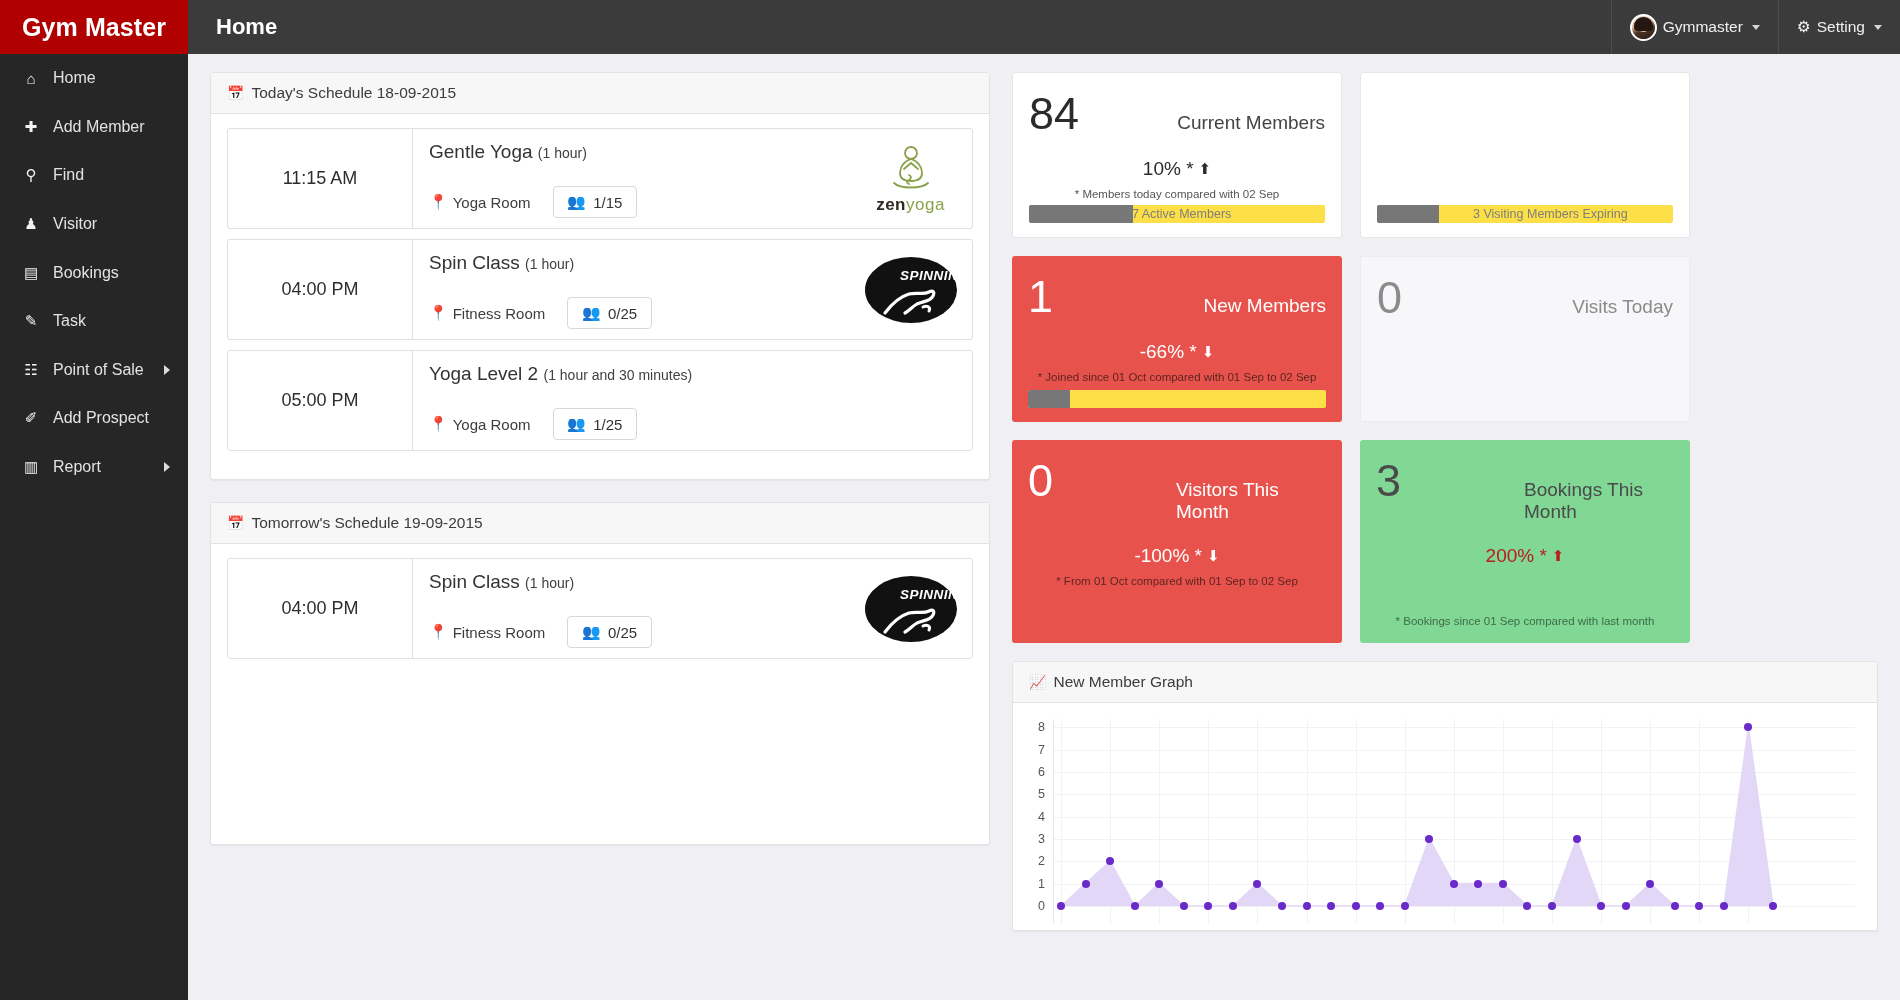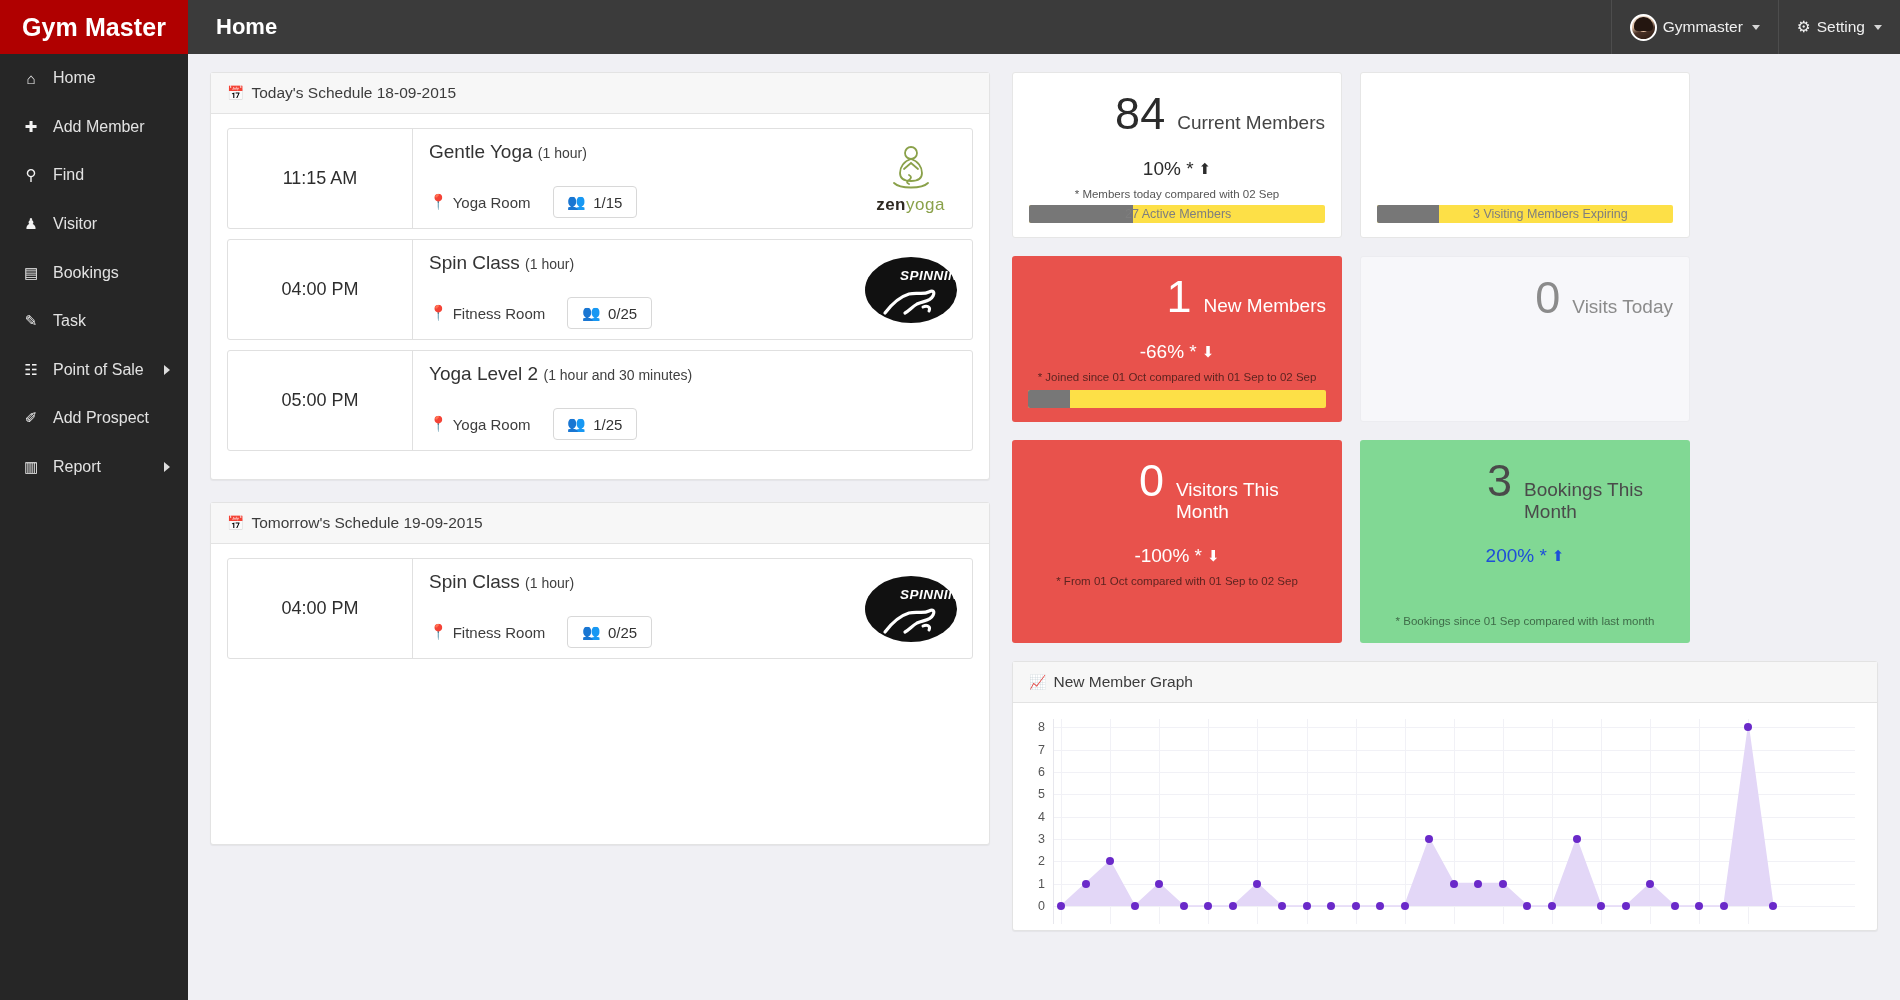--- a/index.html
+++ b/index.html
@@ -147,32 +147,32 @@
   .stat-grid { display:flex; flex-wrap:wrap; gap:18px; }
   .stat-card {
     width:330px; min-height:166px; border-radius:3px;
     padding:18px 16px 14px 16px; position:relative;
     display:flex; flex-direction:column;
   }
   .stat-white { background:#fff; border:1px solid #e6e6e6; }
   .stat-muted { background:#f7f7fa; border:1px solid #ececf0; }
   .stat-red { background:#e8524c; }
   .stat-green { background:#81d894; }
-  .stat-top { display:flex; align-items:baseline; justify-content:flex-end; gap:12px; }
+  .stat-top { display:flex; align-items:baseline; justify-content:space-between; gap:12px; }
   .stat-num { font-size:45px; font-weight:300; line-height:1; color:#2b2b2b; }
   .stat-lbl { font-size:19px; color:#444; max-width:150px; line-height:1.15; }
   .stat-red .stat-num, .stat-red .stat-lbl { color:#fff; }
   .stat-green .stat-num, .stat-green .stat-lbl { color:#4a4a4a; }
   .stat-muted .stat-num, .stat-muted .stat-lbl { color:#8b8b8b; }
   .stat-pct {
     text-align:center; font-size:19px; color:#2b2b2b; margin-top:22px;
     display:flex; align-items:center; justify-content:center; gap:5px;
   }
   .stat-red .stat-pct { color:#fff; }
-  .stat-green .stat-pct { color:#1d4ed8; }
+  .stat-green .stat-pct { color:#b91c1c; }
   .stat-note {
     text-align:center; font-size:11.5px; color:#555; margin-top:7px;
     line-height:1.35;
   }
   .stat-red .stat-note { color:#5d2420; }
   .stat-green .stat-note { color:#3e6b48;margin-top:47px; }
   .prog {
     margin-top:auto; height:18px; background:#fde047; border-radius:2px;
     position:relative; overflow:hidden;
   }

